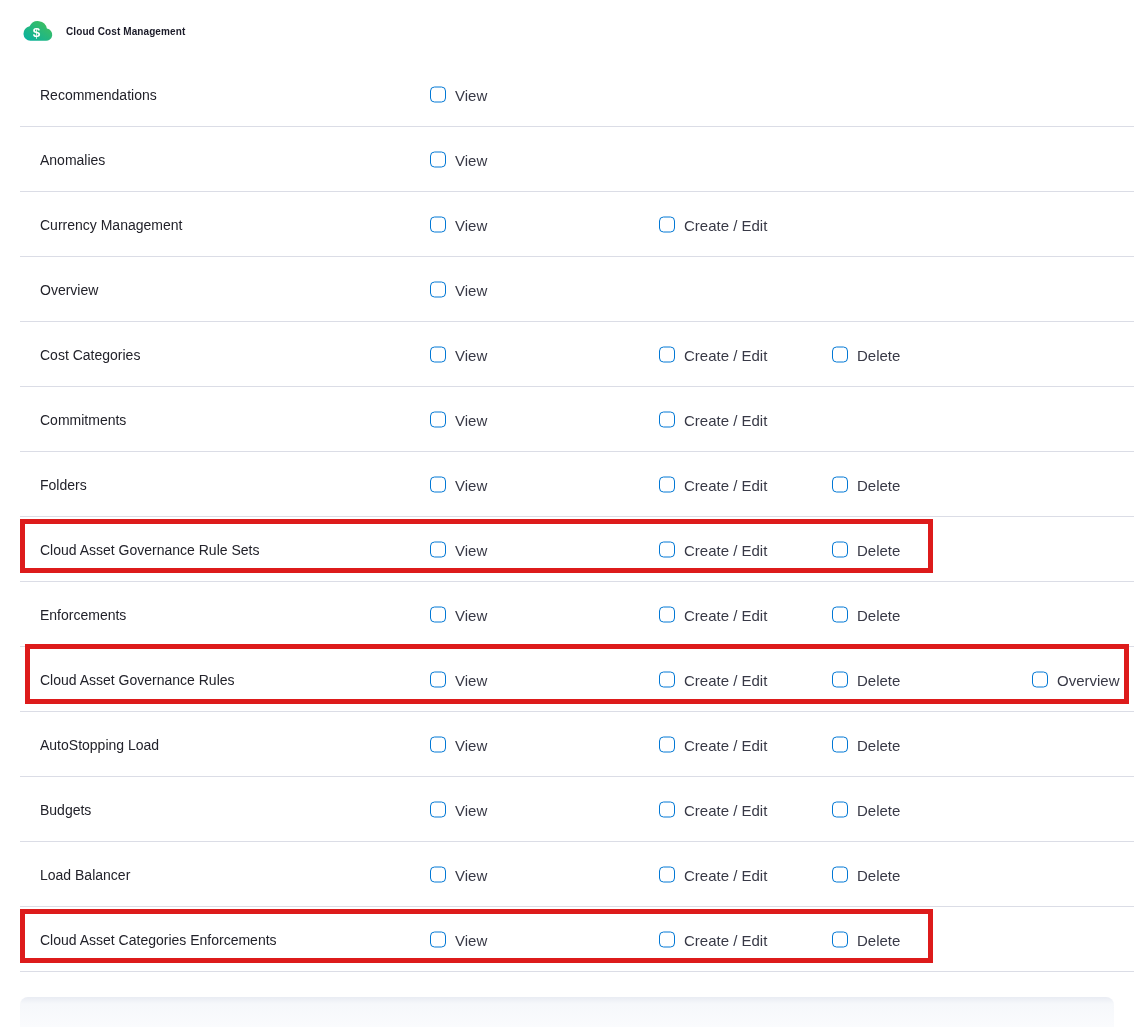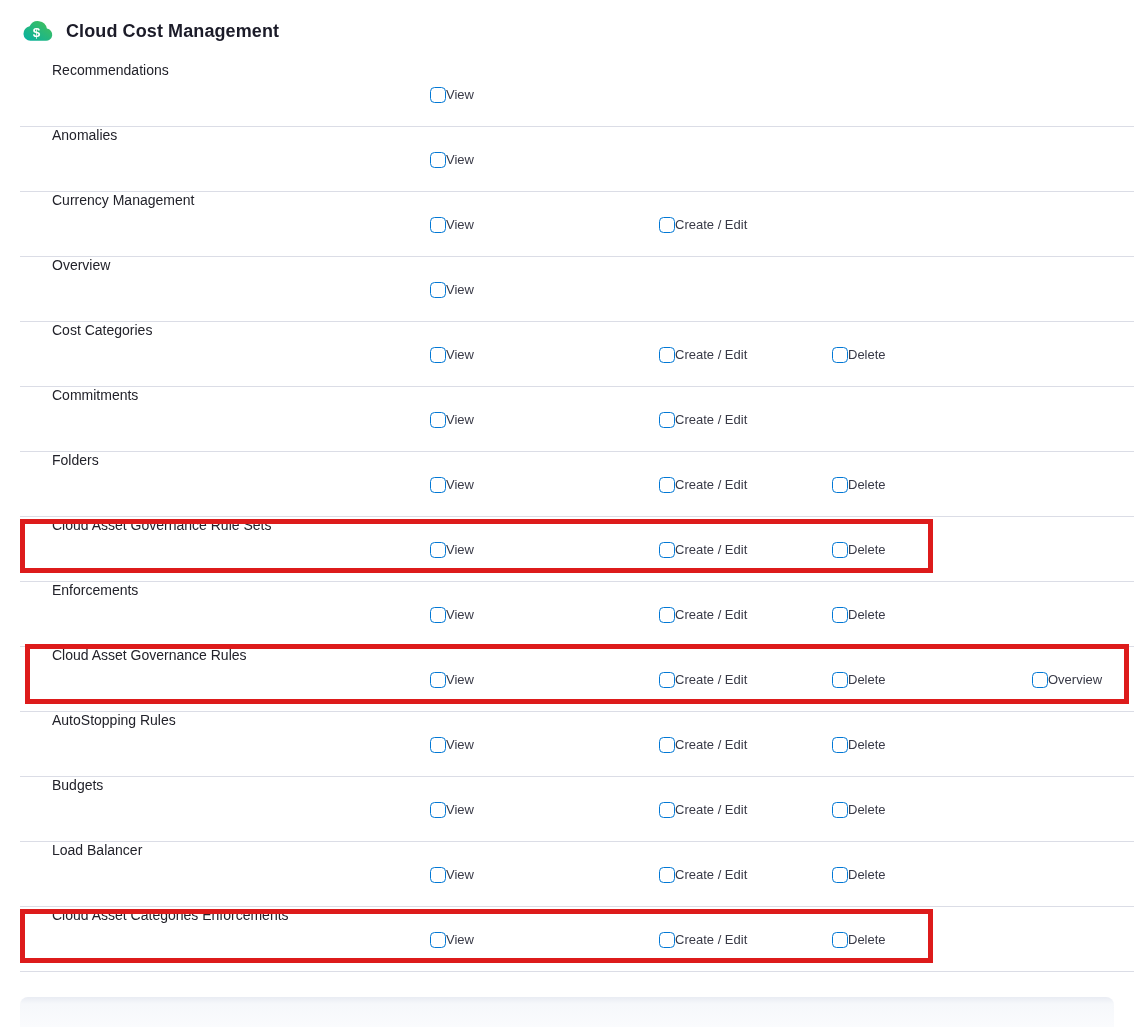--- a/index.html
+++ b/index.html
@@ -10,33 +10,33 @@
     --perm-label:#383946;
   }
   *{box-sizing:border-box;margin:0;padding:0}
   html,body{width:1134px;height:1027px;overflow:hidden;background:#fff;
     font-family:"Liberation Sans","DejaVu Sans",sans-serif;}
   .page{position:relative;width:1134px;height:1027px;background:#fff}
 
   
   .header{height:62px;display:flex;align-items:center;padding-left:21px}
   .header .icon{width:32px;height:27px;display:flex;align-items:center;justify-content:center;margin-right:13px}
-  .header .title{font-size:18px;font-weight:bold;color:#1b1b28;letter-spacing:.1px}
-
-  
-  .row{position:relative;height:65px;display:flex;align-items:flex-start;padding-left:52px}
+  .header .title{font-size:10px;font-weight:bold;color:#1b1b28;letter-spacing:.1px}
+
+  
+  .row{position:relative;height:65px;display:flex;align-items:center;padding-left:40px}
   .row::after{content:"";position:absolute;left:20px;right:0;bottom:0;height:1px;background:var(--divider)}
   .row-label{font-size:14px;color:var(--row-label)}
 
   .perm{position:absolute;top:50%;transform:translateY(-50%);display:flex;align-items:center;cursor:pointer}
   .perm input[type="checkbox"]{
     appearance:none;-webkit-appearance:none;width:16px;height:16px;flex:none;
     border:1.5px solid var(--checkbox-blue);border-radius:4.5px;background:#fff;margin:0;cursor:pointer;
   }
-  .perm .perm-label{font-size:13px;color:var(--perm-label);}
+  .perm .perm-label{font-size:15px;color:var(--perm-label);margin-left:9px}
   .col-0{left:430px}.col-1{left:659px}.col-2{left:832px}.col-3{left:1032px}
 
   
   .red-box{display:none;position:absolute;pointer-events:none;z-index:5;
     border:5px solid var(--red);background:transparent}
   .row.highlighted .red-box{display:block;left:20px;top:2px;width:913px;height:54px}
   .row.highlighted.full .red-box{left:25px;top:-3px;width:1104px;height:60px}
 
   
   .bottom-strip{position:absolute;left:20px;right:20px;top:997px;height:30px;
@@ -201,21 +201,21 @@
       <input type="checkbox" style="">
       <span class="perm-label">Delete</span>
     </label>
     <label class="perm col-3">
       <input type="checkbox" style="">
       <span class="perm-label">Overview</span>
     </label>
   </div>
       <div class="row">
 
-    <span class="row-label">AutoStopping Rules</span>
+    <span class="row-label">AutoStopping Load</span>
     <label class="perm col-0">
       <input type="checkbox" style="">
       <span class="perm-label">View</span>
     </label>
     <label class="perm col-1">
       <input type="checkbox" style="">
       <span class="perm-label">Create / Edit</span>
     </label>
     <label class="perm col-2">
       <input type="checkbox" style="">

